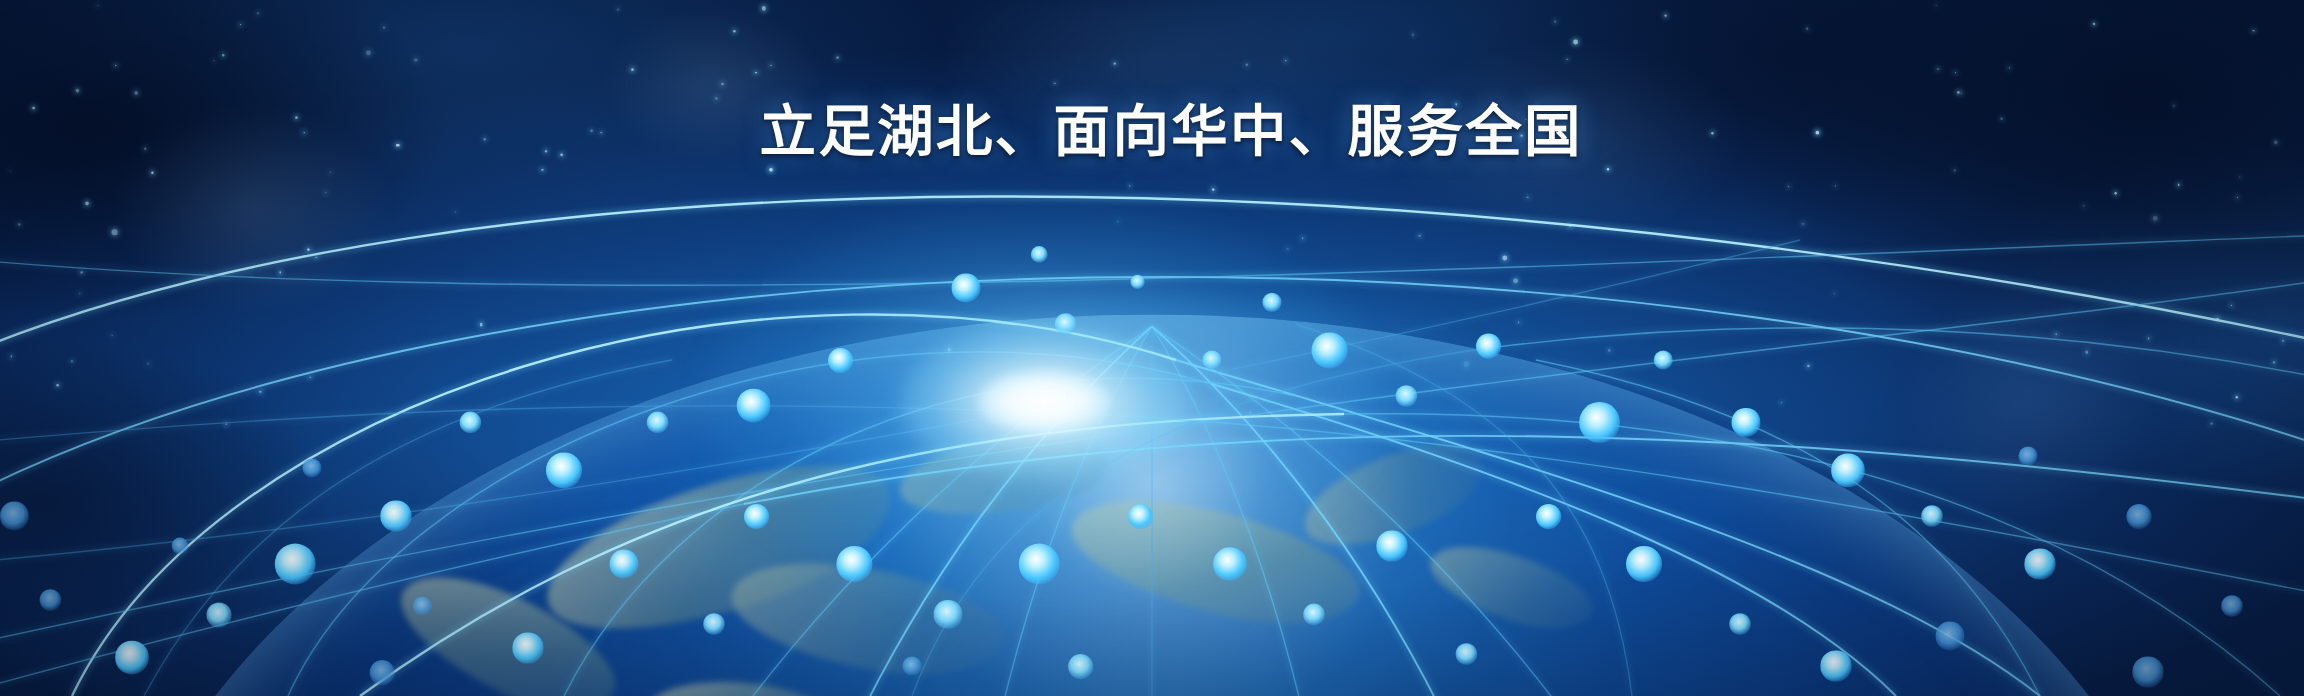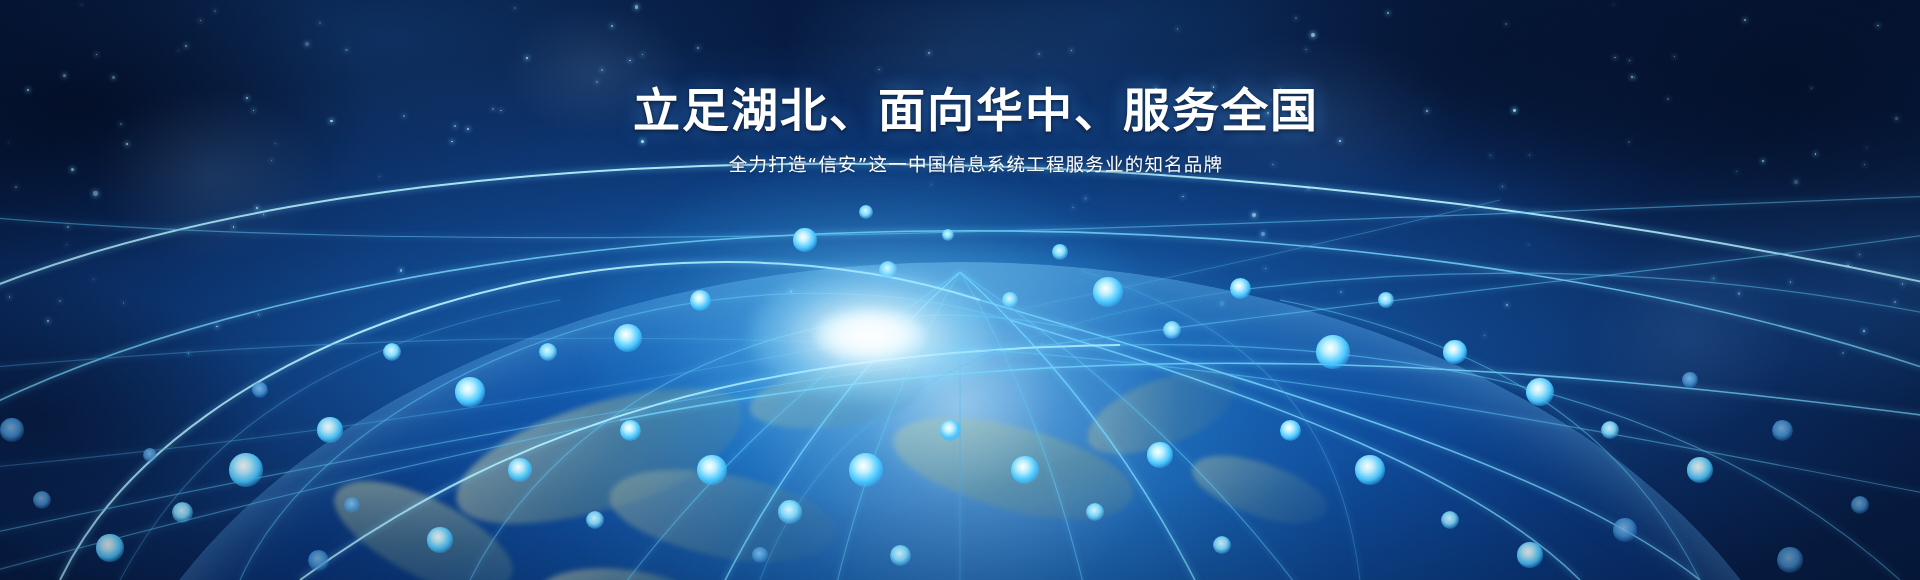--- a/index.html
+++ b/index.html
@@ -459,16 +459,15 @@
       <div class="node small" style="left: 1051.6px; top: 243.6px; width: 16.8px; height: 16.8px;"></div>
       <div class="node dim" style="left: 251.6px; top: 381.6px; width: 16.8px; height: 16.8px;"></div>
       <div class="node dim" style="left: 142.65px; top: 447.65px; width: 14.7px; height: 14.7px;"></div>
       <div class="node dim" style="left: 1681.6px; top: 371.6px; width: 16.8px; height: 16.8px;"></div>
     </div>
 
   <div class="vignette"></div>
 
   <div class="text-block">
     <h1 class="headline">立足湖北、面向华中、服务全国</h1>
-    <p class="subline">全力打造“信安”这一中国信息系统工程服务业的知名品牌</p>
   </div>
 
 </div>
 
 </body></html>

